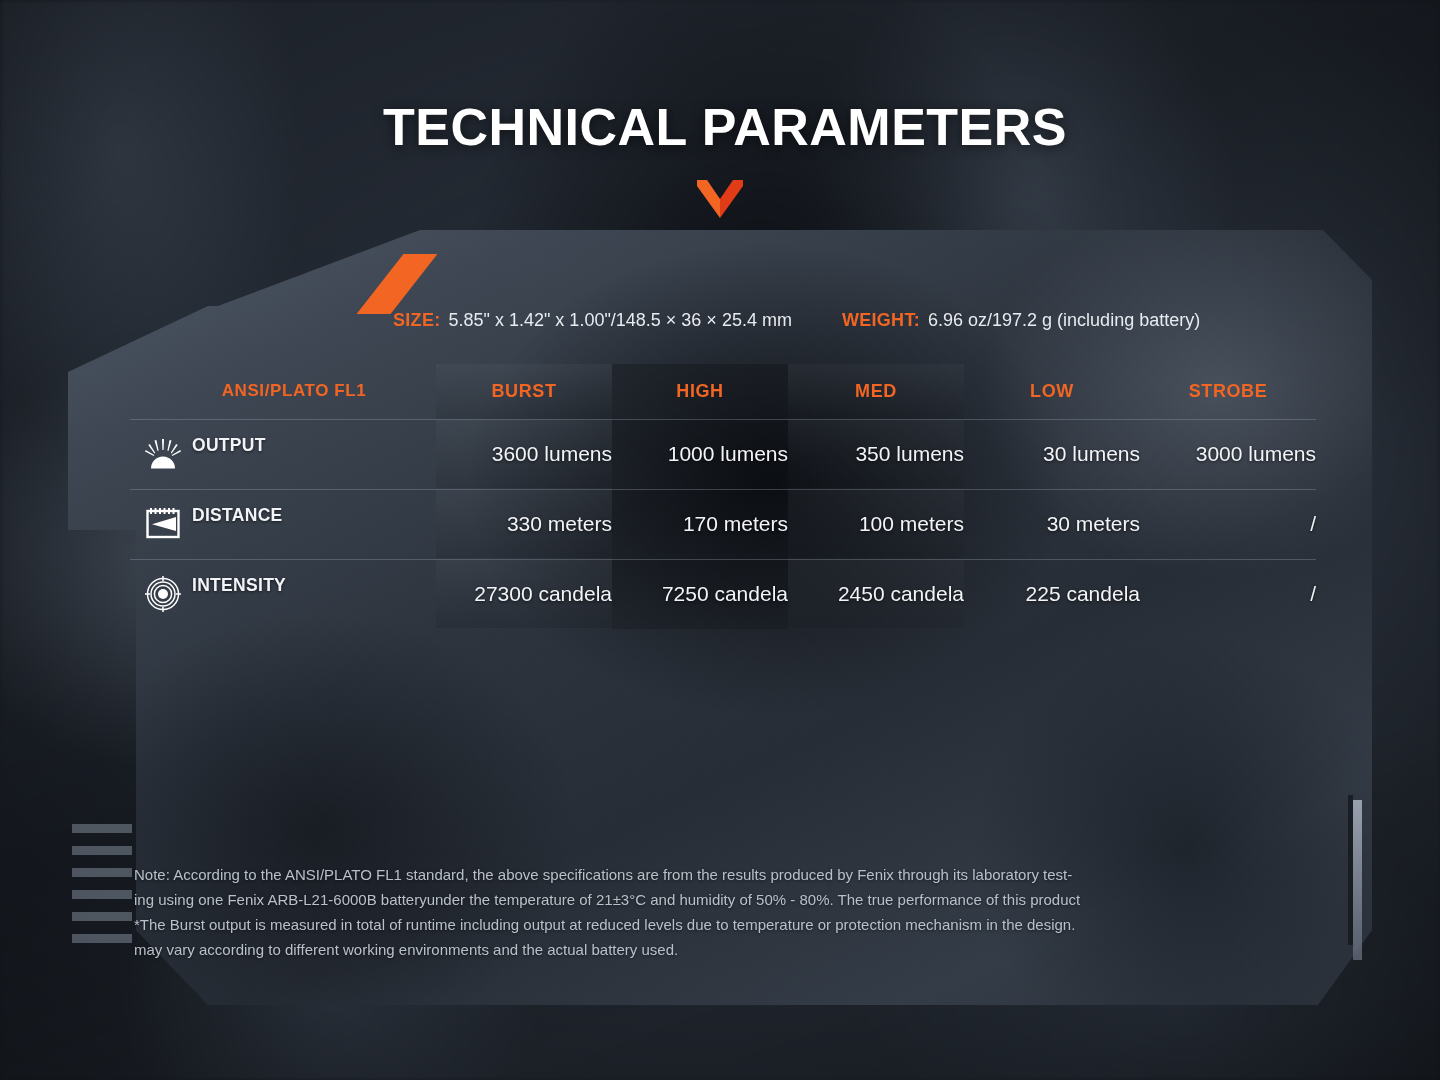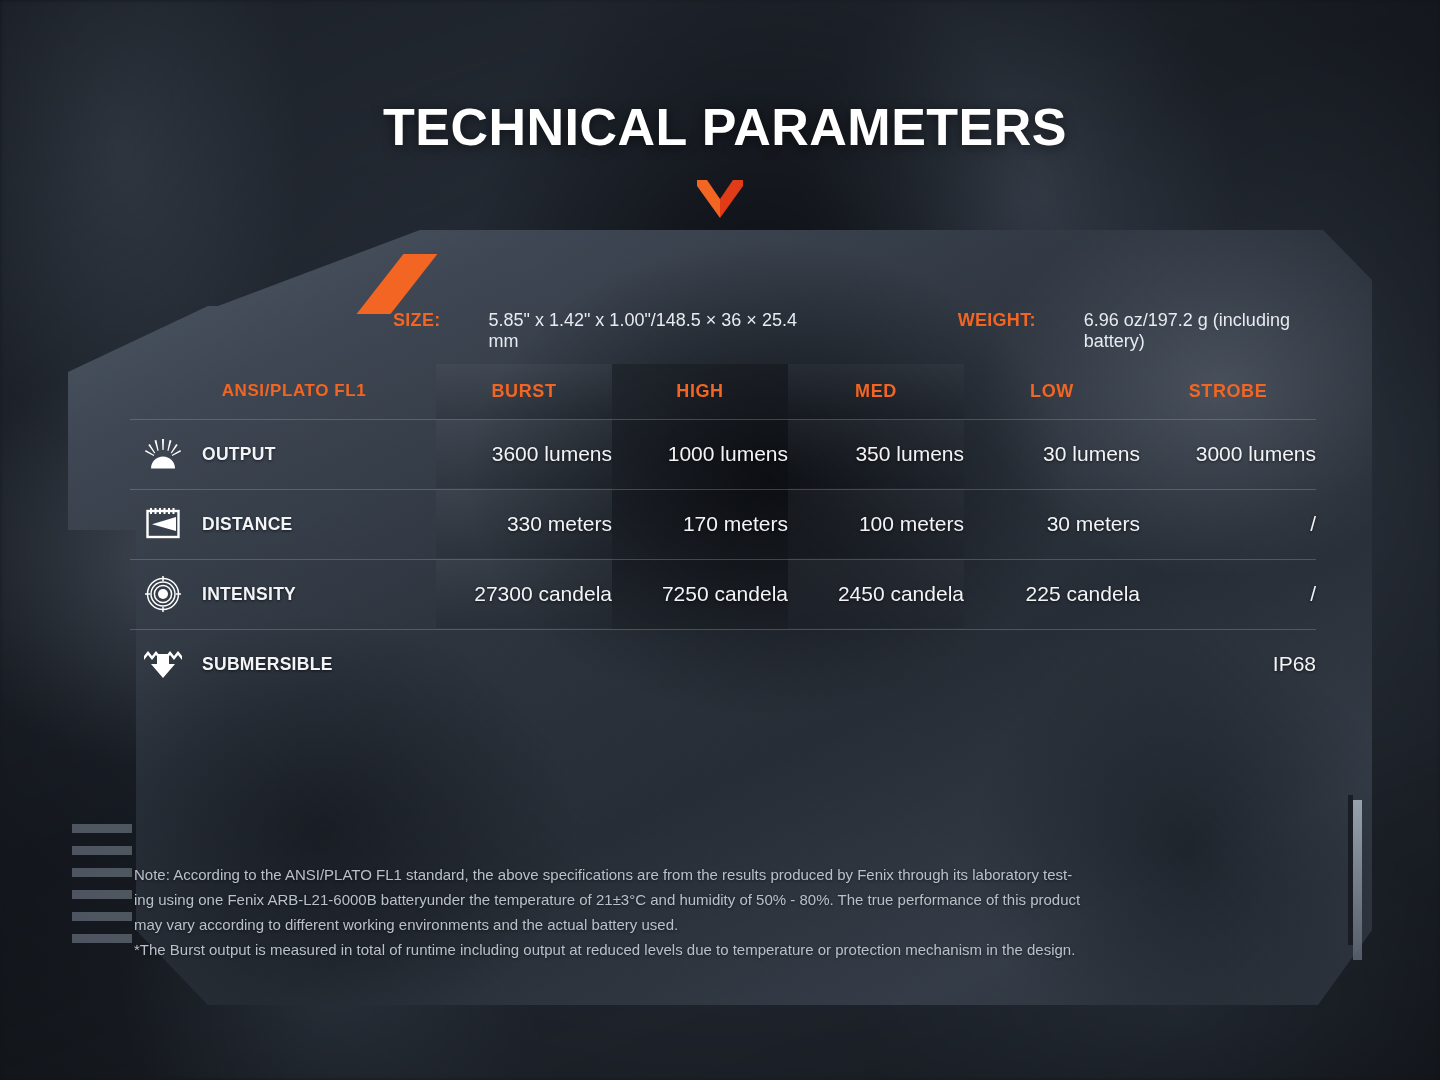--- a/index.html
+++ b/index.html
@@ -131,21 +131,20 @@
     z-index:5;
   }
 
   
   .sizeweight {
     position:absolute; left:325px; top:80px;
     width:960px;
     display:flex; align-items:baseline;
     font-size:18px;
     color:#e8ebef;
-    gap:40px;
   }
   .sw-label {
     color:#f26522; font-weight:bold; letter-spacing:.3px;
   }
   .sw-value { margin-left:8px; }
   .sw-gap { width:50px; display:inline-block; }
 
   
   .tbl {
     position:absolute; left:62px; top:134px;
@@ -175,21 +174,21 @@
     font-size:21px;
     text-shadow:0 1px 3px rgba(0,0,0,.6);
   }
   .data-row td.c-label {
     text-align:left;
     padding-left:14px;
     font-weight:bold;
     font-size:17.5px;
     letter-spacing:.3px;
   }
-  .lbl-wrap { display:flex; align-items:center; gap:20px; }
+  .lbl-wrap { display:flex; gap:10px; }
   .lbl-ico { width:38px; height:38px; flex:0 0 38px; display:flex; align-items:center; justify-content:center; }
   .merged { text-align:center; font-weight:normal; }
 
   
   .col-burst  { background:linear-gradient(180deg, rgba(255,255,255,.035), rgba(0,0,0,.10)); }
   .col-high   { background:linear-gradient(180deg, rgba(0,0,0,.22), rgba(0,0,0,.16)); }
   .col-med    { background:linear-gradient(180deg, rgba(255,255,255,.030), rgba(0,0,0,.08)); }
 
   
   .notes {
@@ -345,41 +344,24 @@
           </span>
         </td>
         <td class="col-burst">27300 candela</td>
         <td class="col-high">7250 candela</td>
         <td class="col-med">2450 candela</td>
         <td>225 candela</td>
         <td>/</td>
       </tr>
 
 
-      <tr class="data-row row-div">
-        <td class="c-label">
-          <span class="lbl-wrap">
-            <span class="lbl-ico">
-              <svg width="38" height="28" viewBox="0 0 38 28" aria-hidden="true">
-                <g fill="#ffffff">
-                  <path d="M0 6 L4 1 L8 6 L12 1 L16 6 L16 10 L12 5 L8 10 L4 5 L0 10 Z"></path>
-                  <path d="M22 6 L26 1 L30 6 L34 1 L38 6 L38 10 L34 5 L30 10 L26 5 L22 10 Z"></path>
-                  <polygon points="13,4 25,4 25,14 31,14 19,28 7,14 13,14"></polygon>
-                </g>
-              </svg>
-            </span>
-            <span>SUBMERSIBLE</span>
-          </span>
-        </td>
-        <td class="merged" colspan="5">IP68</td>
-      </tr>
     </tbody>
       </table>
 
     <div class="notes">
       <div>Note: According to the ANSI/PLATO FL1 standard, the above specifications are from the results produced by Fenix through its laboratory test-</div>
       <div>ing using one Fenix ARB-L21-6000B batteryunder the temperature of 21±3°C and humidity of 50% - 80%. The true performance of this product</div>
+      <div>*The Burst output is measured in total of runtime including output at reduced levels due to temperature or protection mechanism in the design.</div>
       <div>may vary according to different working environments and the actual battery used.</div>
-      <div>*The Burst output is measured in total of runtime including output at reduced levels due to temperature or protection mechanism in the design.</div>
     </div>
 
   </div>
 </div>
 
 </body></html>

